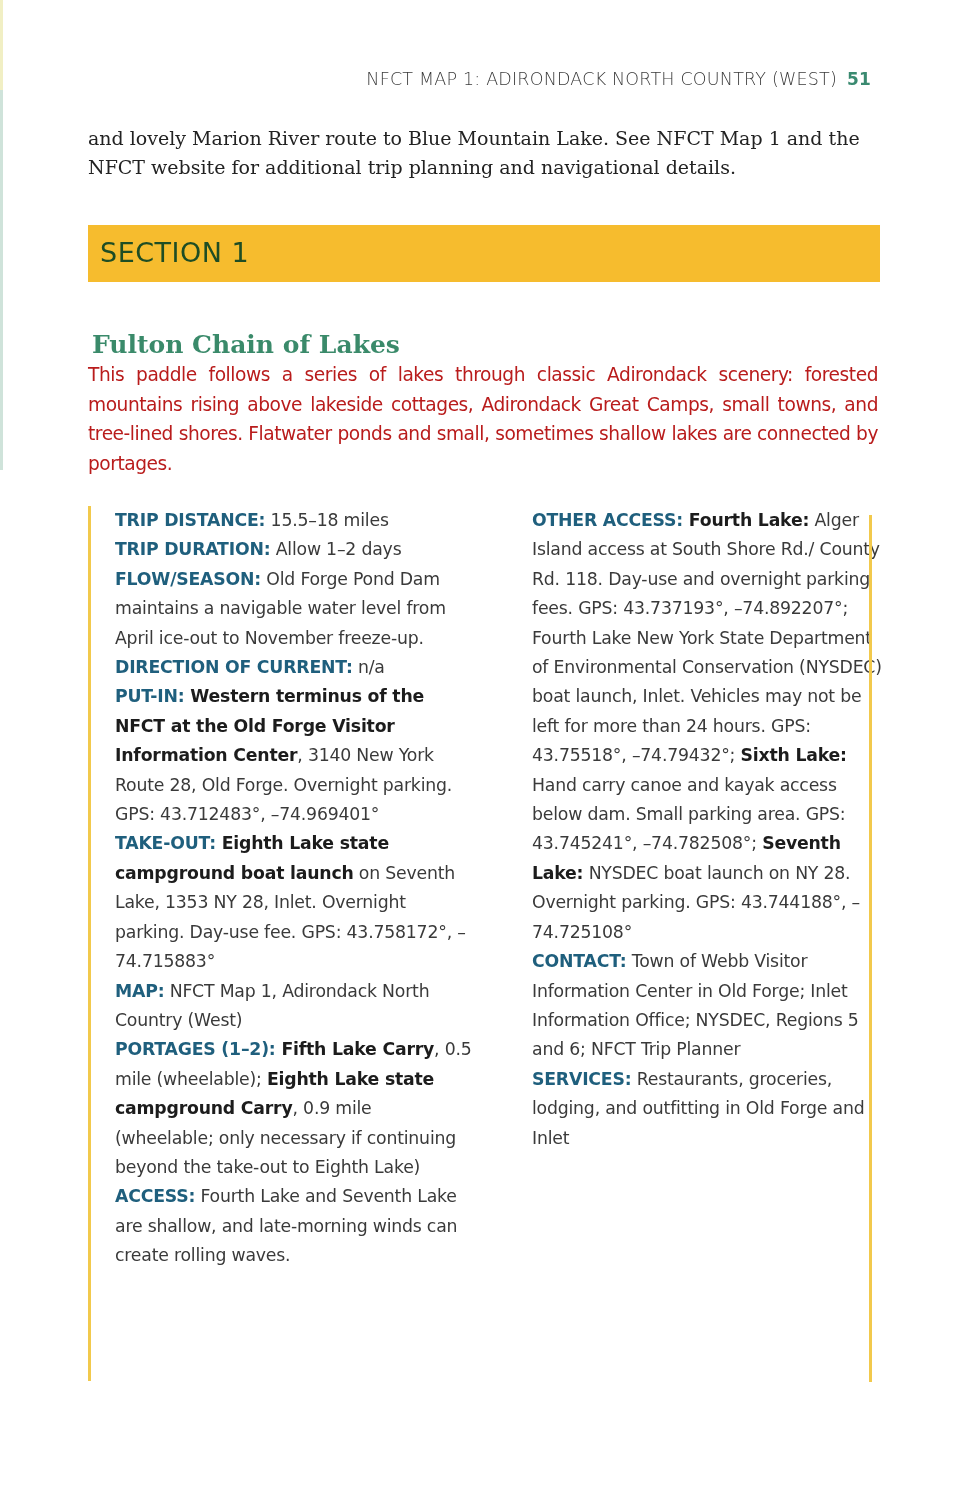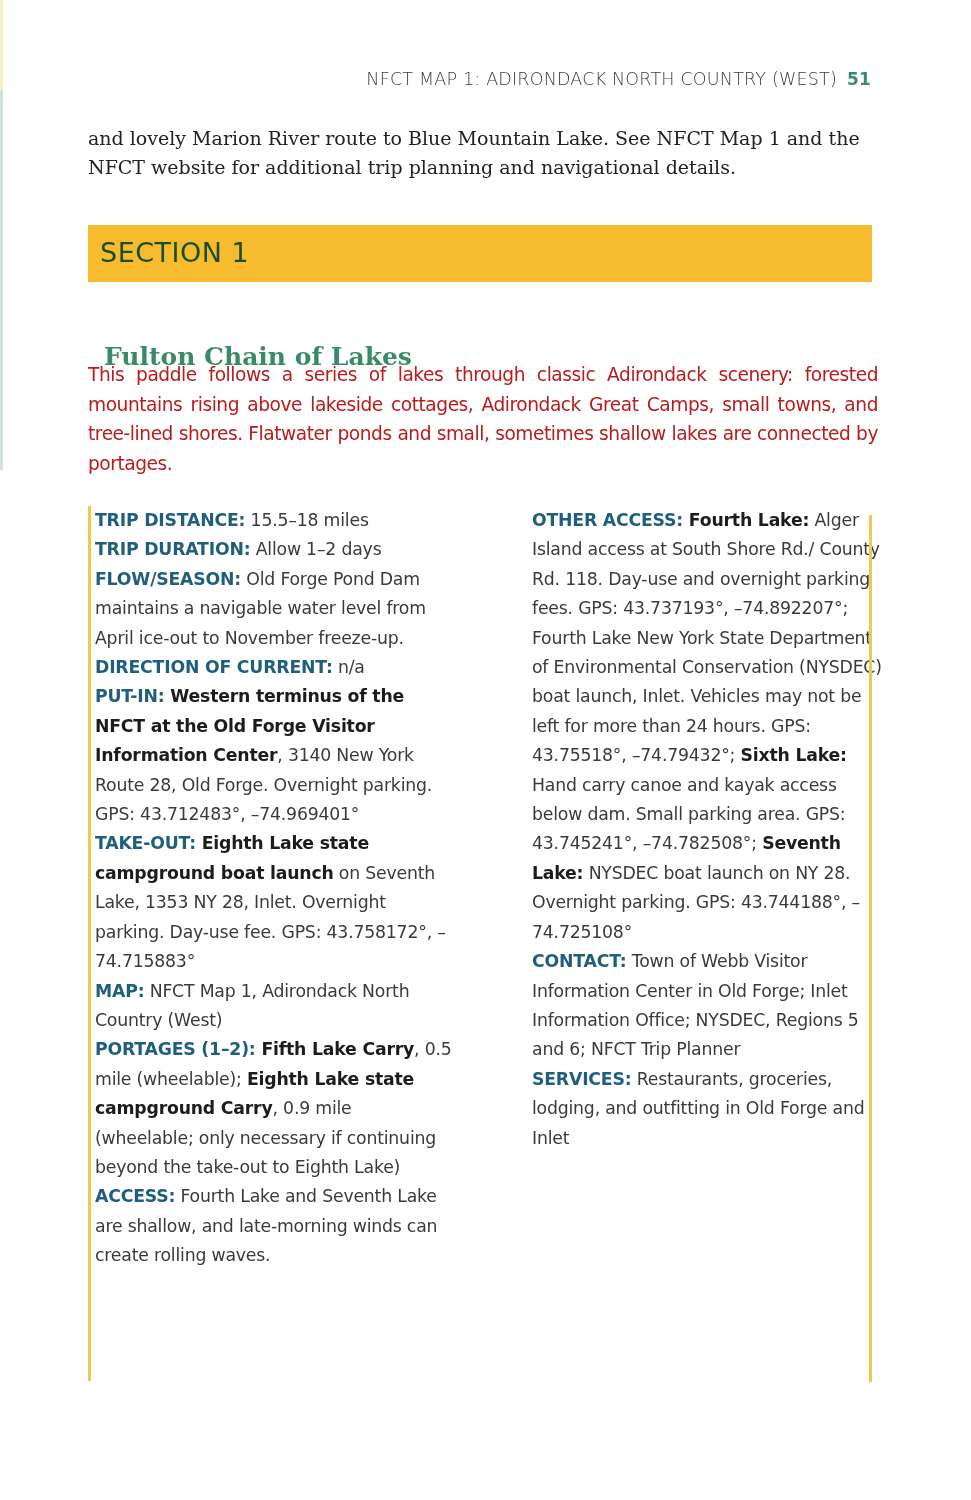--- a/index.html
+++ b/index.html
@@ -3,26 +3,26 @@
 <meta charset="utf-8">
 <style>
   html, body { margin:0; padding:0; }
   body { width:971px; height:1500px; background:#ffffff; position:relative; overflow:hidden; font-family:"DejaVu Sans", sans-serif; }
   .edge-strip { position:absolute; left:0; top:0; width:3px; height:470px; background:#cfe3da; }
   .edge-strip-top { position:absolute; left:0; top:0; width:3px; height:90px; background:#f1efc4; }
   .running-head { position:absolute; top:68px; right:100px; font-size:18px; color:#333; letter-spacing:0.2px; font-weight:300; white-space:nowrap; }
   .running-head .title { color:#3a3a3a; font-family:"DejaVu Sans", sans-serif; font-size:17.5px; }
   .running-head .page-num { color:#3a8a70; font-weight:bold; margin-left:10px; font-size:17px; }
   .intro { position:absolute; top:124px; left:88px; width:790px; font-family:"DejaVu Serif", serif; font-size:19px; line-height:29px; color:#222; }
-  .section-banner { position:absolute; top:225px; left:88px; width:784px; height:57px; background:#f6bc2e; }
+  .section-banner { position:absolute; top:225px; left:88px; width:784px; height:57px; background:#f6bc2e;padding-left:8px; }
   .section-banner span { position:absolute; left:12px; top:12px; font-size:27px; color:#1e4d24; letter-spacing:0.5px; }
   .route-title { position:absolute; top:326px; left:88px; font-family:"DejaVu Serif", serif; font-weight:bold; font-size:25px; color:#3a8a6a; }
   .route-desc { position:absolute; top:360px; left:88px; width:790px; font-size:18.6px; line-height:29.5px; color:#b91c1c; text-align:justify; letter-spacing:-0.45px; }
   .col { position:absolute; top:506px; font-size:17.3px; line-height:29.4px; color:#3a3a3a; letter-spacing:-0.2px; }
-  .col-left { left:88px; width:360px; border-left:3px solid #f2c94c; padding-left:4px; height:875px; }
+  .col-left { left:88px; width:360px; border-left:3px solid #f2c94c; padding-left:24px; height:875px; }
   .col-right { left:532px; width:360px; height:866px; }
   .right-rule { position:absolute; left:869px; top:515px; width:3px; height:867px; background:#f2c94c; }
   .entry { margin:0; }
   .lbl { color:#1f5f7d; font-weight:bold; }
   .b { color:#1c1c1c; font-weight:bold; }
 </style>
 </head>
 <body>
 
 <div class="edge-strip"></div>
@@ -31,21 +31,21 @@
 <div class="running-head">
   <span class="title">NFCT MAP 1: ADIRONDACK NORTH COUNTRY (WEST)</span><span class="page-num">51</span>
 </div>
 
 <p class="intro" style="margin:0;">and lovely Marion River route to Blue Mountain Lake. See NFCT Map 1 and the NFCT website for additional trip planning and navigational details.</p>
 
 <div class="section-banner">
   <span>SECTION 1</span>
 </div>
 
-<h2 class="route-title" style="margin:16px;">Fulton Chain of Lakes</h2>
+<h2 class="route-title" style="margin:4px;">Fulton Chain of Lakes</h2>
 <p class="route-desc" style="margin:0;">This paddle follows a series of lakes through classic Adirondack scenery: forested mountains rising above lakeside cottages, Adirondack Great Camps, small towns, and tree-lined shores. Flatwater ponds and small, sometimes shallow lakes are connected by portages.</p>
 
 <div class="col col-left">
   <p class="entry"><span class="lbl">TRIP DISTANCE:</span><span> 15.5–18 miles</span></p>
   <p class="entry"><span class="lbl">TRIP DURATION:</span><span> Allow 1–2 days</span></p>
   <p class="entry"><span class="lbl">FLOW/SEASON:</span><span> Old Forge Pond Dam maintains a navigable water level from April ice-out to November freeze-up.</span></p>
   <p class="entry"><span class="lbl">DIRECTION OF CURRENT:</span><span> n/a</span></p>
   <p class="entry"><span class="lbl">PUT-IN:</span><span class="b"> Western terminus of the NFCT at the Old Forge Visitor Information Center</span><span>, 3140 New York Route 28, Old Forge. Overnight parking. GPS: 43.712483°, –74.969401°</span></p>
   <p class="entry"><span class="lbl">TAKE-OUT:</span><span class="b"> Eighth Lake state campground boat launch</span><span> on Seventh Lake, 1353 NY 28, Inlet. Overnight parking. Day-use fee. GPS: 43.758172°, –74.715883°</span></p>
   <p class="entry"><span class="lbl">MAP:</span><span> NFCT Map 1, Adirondack North Country (West)</span></p>

